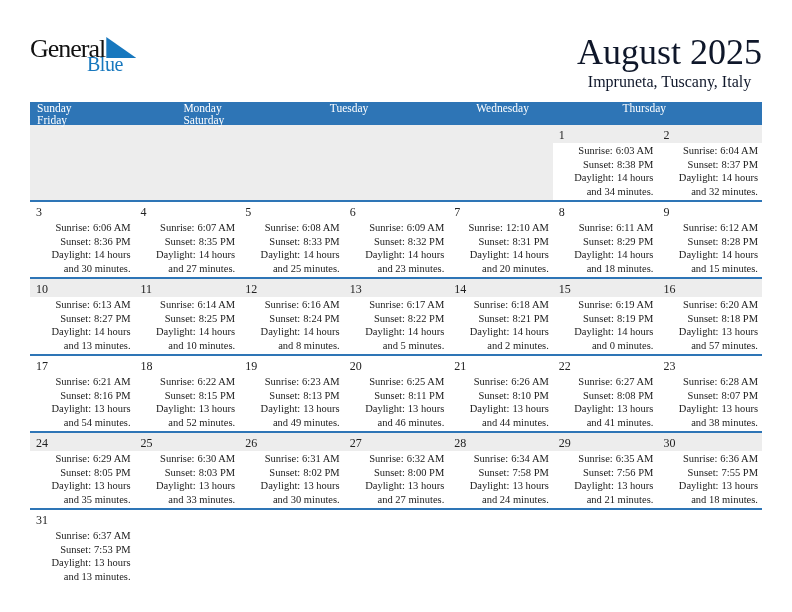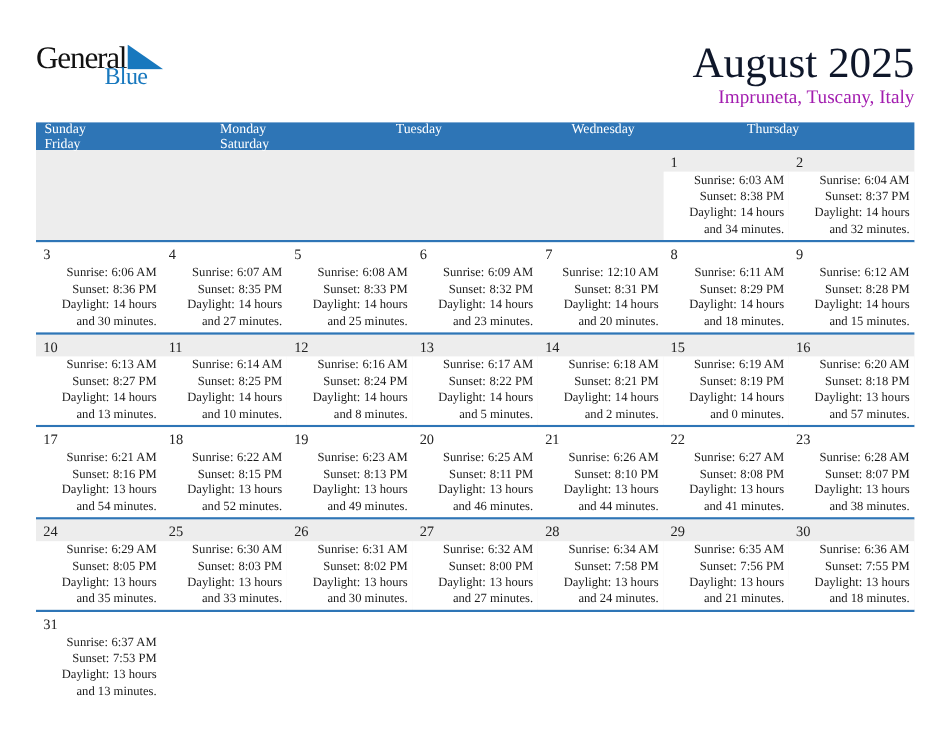--- a/index.html
+++ b/index.html
@@ -18,21 +18,21 @@
   
   .top{display:flex;justify-content:space-between;align-items:flex-start;padding:36px 30px 0 30px;}
   .logo{position:relative;line-height:1;}
   .logo-row{display:flex;align-items:flex-start;}
   .logo-general{font-size:26px;letter-spacing:-1px;color:#111;font-weight:400;}
   .logo-tri{display:inline-block;width:30px;height:21px;background:var(--logo-blue);
     clip-path:polygon(0 0,100% 100%,0 100%);margin-left:1px;margin-top:1px;}
   .logo-blue-text{font-size:20px;color:var(--logo-blue);margin:-8px 0 0 57px;letter-spacing:-0.5px;}
   .titles{text-align:right;}
   .title{font-size:36px;color:#0f172a;line-height:32px;}
-  .subtitle{font-size:16px;color:#a21caf;margin-top:5px;}
+  .subtitle{font-size:16px;color:#0f172a;margin-top:5px;text-align:center;}
   
   .cal{margin:11px 30px 0 30px;}
   .weekday-row{
     display:grid;grid-template-columns:repeat(5,1fr);
     background:var(--header-bg);height:23px;align-items:center;
   }
   .wd{color:#fff;font-size:11.5px;padding-left:7px;}
   .week{
     display:grid;grid-template-columns:repeat(7,1fr);
     min-height:72px;border-bottom:2px solid var(--separator);

